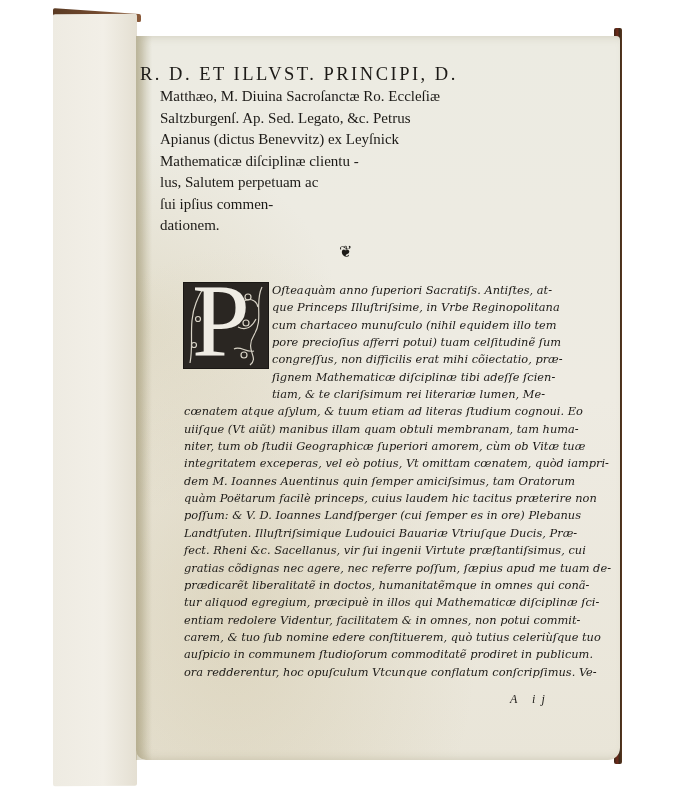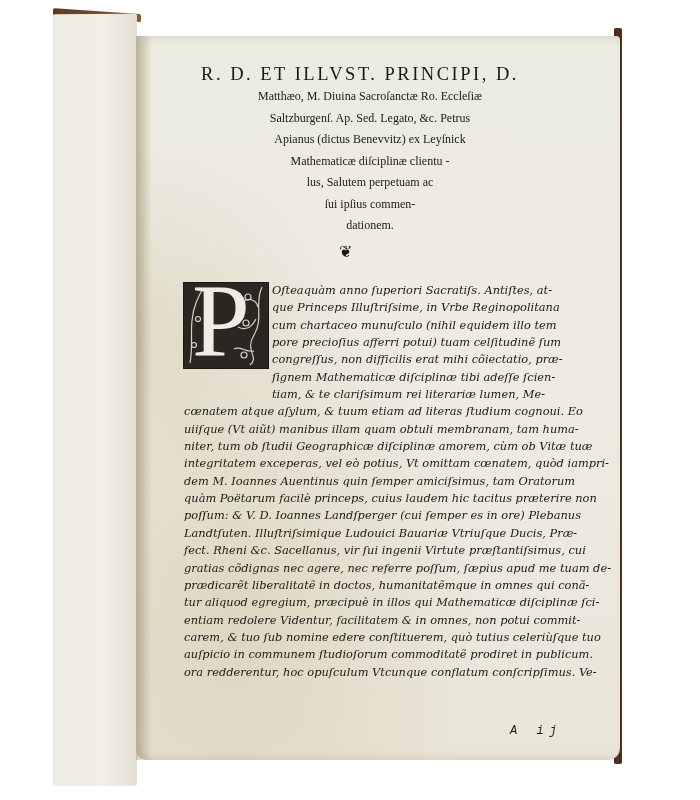--- a/index.html
+++ b/index.html
@@ -31,28 +31,28 @@
     border-radius:0 4px 12px 10px;
     box-shadow: inset 6px 0 10px rgba(150,140,110,0.35);
   }
   .gutter-shadow {
     position:absolute; left:136px; top:36px; width:16px; height:724px;
     background:linear-gradient(90deg,rgba(160,150,110,0.45),rgba(0,0,0,0));
   }
 
   .header {
     position:absolute; left:160px; top:62px; width:420px;
-    text-align:center; color:#1c1a17;
+    text-align:left; color:#1c1a17;
   }
   .header .caps {
     font-family:"Liberation Serif", serif; font-size:18.5px; letter-spacing:2.5px;
     line-height:24px; margin-left:-20px;
   }
   .header .line {
-    font-family:"Liberation Serif", serif; font-size:12px; line-height:21.5px; white-space:nowrap;
+    font-family:"Liberation Serif", serif; font-size:15px; line-height:21.5px; white-space:nowrap;
   }
   .fleuron {
     position:absolute; left:339px; top:242px; font-size:16px; color:#1c1a17;
   }
 
   .initial {
     position:absolute; left:183px; top:282px; width:84px; height:85px;
     background:#2a2622; border:1px solid #1a1714;
     overflow:hidden;
   }
@@ -65,22 +65,22 @@
   }
 
   .body-text {
     position:absolute; left:184px; top:282px; width:395px;
     font-family:"DejaVu Serif", serif; font-style:italic; font-size:11.4px; color:#1c1a17;
     line-height:17.35px;
   }
   .body-text .row { white-space:nowrap; height:17.35px; overflow:visible; }
   .body-text .indent { padding-left:88px; }
   .sig {
-    position:absolute; left:510px; top:692px; font-family:Liberation Mono, monospace;
-    font-style:italic; font-size:12px; color:#1c1a17; letter-spacing:6px;margin-top:32px;
+    position:absolute; left:510px; top:692px; font-family:Liberation Serif, serif;
+    font-style:italic; font-size:12px; color:#1c1a17; letter-spacing:6px;
   }
 </style>
 </head>
 <body>
 
 <div class="left-cover-top"></div>
 <div class="left-page"></div>
 <div class="binding-edge"></div>
 <div class="right-page"></div>
 <div class="gutter-shadow"></div>
@@ -119,21 +119,21 @@
 <div class="body-text">
   <div class="row indent">Oſteaquàm anno ſuperiori Sacratiſs. Antiſtes, at-</div>
   <div class="row indent">que Princeps Illuſtriſsime, in Vrbe Reginopolitana</div>
   <div class="row indent">cum chartaceo munuſculo (nihil equidem illo tem</div>
   <div class="row indent">pore precioſius afferri potui) tuam celſitudinẽ ſum</div>
   <div class="row indent">congreſſus, non difficilis erat mihi cõiectatio, præ-</div>
   <div class="row indent">ſignem Mathematicæ diſciplinæ tibi adeſſe ſcien-</div>
   <div class="row indent">tiam, &amp; te clariſsimum rei literariæ lumen, Me-</div>
   <div class="row">cœnatem atque aſylum, &amp; tuum etiam ad literas ſtudium cognoui. Eo</div>
   <div class="row">uiiſque (Vt aiũt) manibus illam quam obtuli membranam, tam huma-</div>
-  <div class="row">niter, tum ob ſtudii Geographicæ diſciplinæ amorem, cùm ob Vitæ tuæ</div>
+  <div class="row">niter, tum ob ſtudii Geographicæ ſuperiori amorem, cùm ob Vitæ tuæ</div>
   <div class="row">integritatem exceperas, vel eò potius, Vt omittam cœnatem, quòd iampri-</div>
   <div class="row">dem M. Ioannes Auentinus quin ſemper amiciſsimus, tam Oratorum</div>
   <div class="row">quàm Poëtarum facilè princeps, cuius laudem hic tacitus præterire non</div>
   <div class="row">poſſum: &amp; V. D. Ioannes Landſperger (cui ſemper es in ore) Plebanus</div>
   <div class="row">Landtſuten. Illuſtriſsimique Ludouici Bauariæ Vtriuſque Ducis, Præ-</div>
   <div class="row">fect. Rheni &amp;c. Sacellanus, vir ſui ingenii Virtute præſtantiſsimus, cui</div>
   <div class="row">gratias cõdignas nec agere, nec referre poſſum, ſæpius apud me tuam de-</div>
   <div class="row">prædicarẽt liberalitatẽ in doctos, humanitatẽmque in omnes qui conã-</div>
   <div class="row">tur aliquod egregium, præcipuè in illos qui Mathematicæ diſciplinæ ſci-</div>
   <div class="row">entiam redolere Videntur, facilitatem &amp; in omnes, non potui commit-</div>

